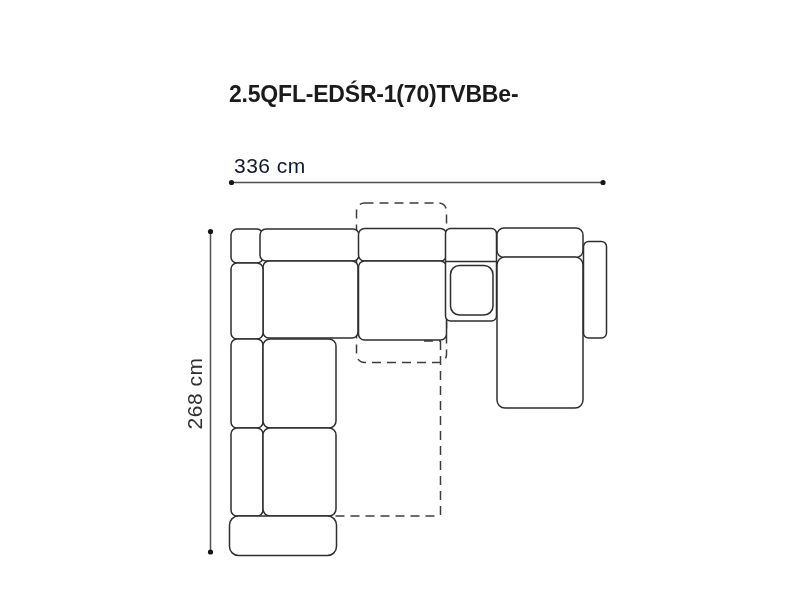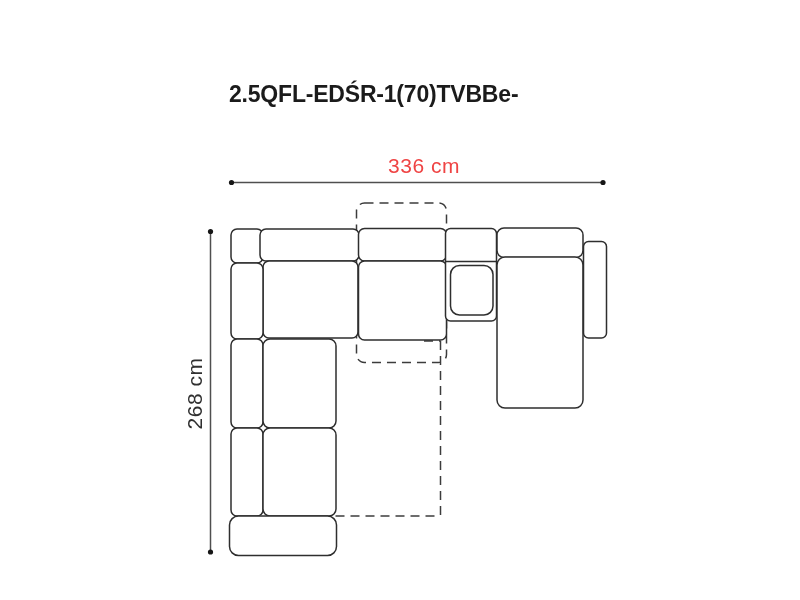--- a/index.html
+++ b/index.html
@@ -27,25 +27,24 @@
     line-height: 23px;
     letter-spacing: -0.2px;
     color: #1b1b1b;
     white-space: nowrap;
   }
   .dim-label-h {
     position: absolute;
     left: 234px;
     top: 154px;
     width: 380px;
-    text-align: center;
     font-size: 21px;
     font-weight: 400;
     letter-spacing: 0.5px;
-    color: #ef4444;
+    color: #0f172a;
   }
   .dim-label-v {
     position: absolute;
     left: 135px;
     top: 381px;
     width: 120px;
     height: 25px;
     text-align: center;
     font-size: 21px;
     font-weight: 400;

